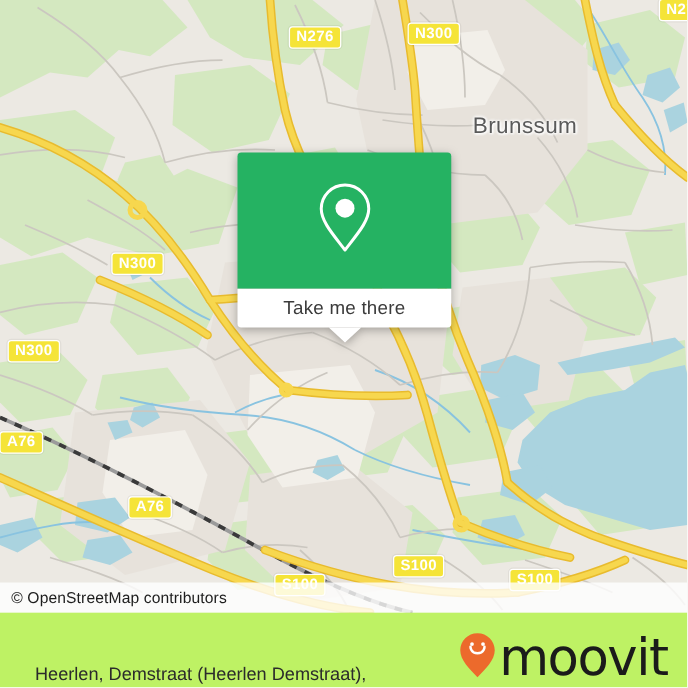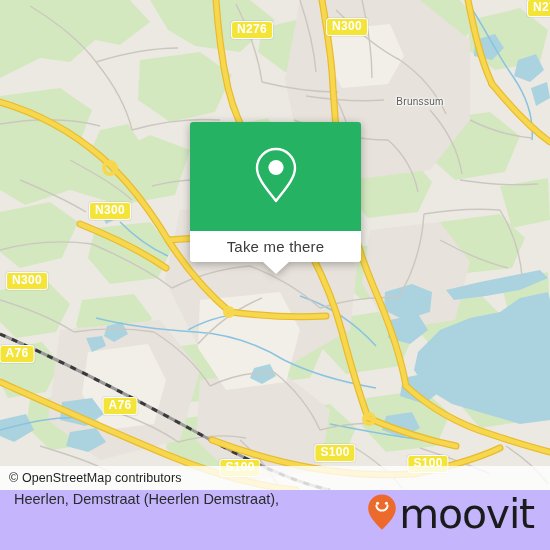--- a/index.html
+++ b/index.html
@@ -50,23 +50,23 @@
     position:absolute;left:50%;margin-left:-13px;top:140px;
     width:0;height:0;
     border-left:13px solid transparent;
     border-right:13px solid transparent;
     border-top:12px solid #ffffff;
   }
 
   
   #footer{
     position:absolute;left:0;top:490px;width:550px;height:60px;
-    background:#c4b5fd;
-    display:flex;align-items:flex-start;justify-content:space-between;
-    box-sizing:border-box;padding:0 16px 0 14px;
+    background:#bef264;
+    display:flex;align-items:flex-end;justify-content:space-between;
+    box-sizing:border-box;padding:0 16px 0 28px;
   }
   #footer .place-text{
     font-size:14.5px;color:#2b2b2b;line-height:19px;max-width:370px;
   }
   #brand{display:flex;align-items:center;gap:2px;}
   #brand .brand-word{
     font-size:41px;color:#1b1b1b;letter-spacing:-1.2px;
     font-family:"DejaVu Sans","Liberation Sans",sans-serif;font-weight:400;
   }
 </style>
@@ -253,21 +253,21 @@
 
       <g fill="none" stroke="#f7d74e" stroke-width="4">
         <circle cx="307" cy="248" r="5"></circle>
         <circle cx="369" cy="419" r="5"></circle>
         <circle cx="229" cy="312" r="4"></circle>
         <circle cx="110" cy="168" r="6"></circle>
       </g>
     </svg>
 
     <div style="position:absolute;left:420px;top:101px;transform:translate(-50%,-50%);
-                font-size:10px;color:#5a5a5a;letter-spacing:.3px;white-space:nowrap;
+                font-size:18px;color:#5a5a5a;letter-spacing:.3px;white-space:nowrap;
                 text-shadow:0 0 3px #fff,0 0 3px #fff,0 0 3px #fff,1px 1px 2px #fff;">
       <span>Brunssum</span>
     </div>
 
     <div id="shield-layer">
         <div style="position: absolute; left: 252px; top: 30px; transform: translate(-50%, -50%); background: rgb(245, 228, 56); border: 1.5px solid rgb(255, 255, 255); border-radius: 3px; padding: 1px 5px 2px; font-size: 12px; font-weight: bold; color: rgb(255, 255, 255); letter-spacing: 0.3px; white-space: nowrap; line-height: 13px; box-shadow: rgba(0, 0, 0, 0.05) 0px 0px 0px 1px;"><span>N276</span></div>
         <div style="position: absolute; left: 347px; top: 27px; transform: translate(-50%, -50%); background: rgb(245, 228, 56); border: 1.5px solid rgb(255, 255, 255); border-radius: 3px; padding: 1px 5px 2px; font-size: 12px; font-weight: bold; color: rgb(255, 255, 255); letter-spacing: 0.3px; white-space: nowrap; line-height: 13px; box-shadow: rgba(0, 0, 0, 0.05) 0px 0px 0px 1px;"><span>N300</span></div>
         <div style="position: absolute; left: 110px; top: 211px; transform: translate(-50%, -50%); background: rgb(245, 228, 56); border: 1.5px solid rgb(255, 255, 255); border-radius: 3px; padding: 1px 5px 2px; font-size: 12px; font-weight: bold; color: rgb(255, 255, 255); letter-spacing: 0.3px; white-space: nowrap; line-height: 13px; box-shadow: rgba(0, 0, 0, 0.05) 0px 0px 0px 1px;"><span>N300</span></div>
         <div style="position: absolute; left: 27px; top: 281px; transform: translate(-50%, -50%); background: rgb(245, 228, 56); border: 1.5px solid rgb(255, 255, 255); border-radius: 3px; padding: 1px 5px 2px; font-size: 12px; font-weight: bold; color: rgb(255, 255, 255); letter-spacing: 0.3px; white-space: nowrap; line-height: 13px; box-shadow: rgba(0, 0, 0, 0.05) 0px 0px 0px 1px;"><span>N300</span></div>
         <div style="position: absolute; left: 17px; top: 354px; transform: translate(-50%, -50%); background: rgb(245, 228, 56); border: 1.5px solid rgb(255, 255, 255); border-radius: 3px; padding: 1px 5px 2px; font-size: 12px; font-weight: bold; color: rgb(255, 255, 255); letter-spacing: 0.3px; white-space: nowrap; line-height: 13px; box-shadow: rgba(0, 0, 0, 0.05) 0px 0px 0px 1px;"><span>A76</span></div>

